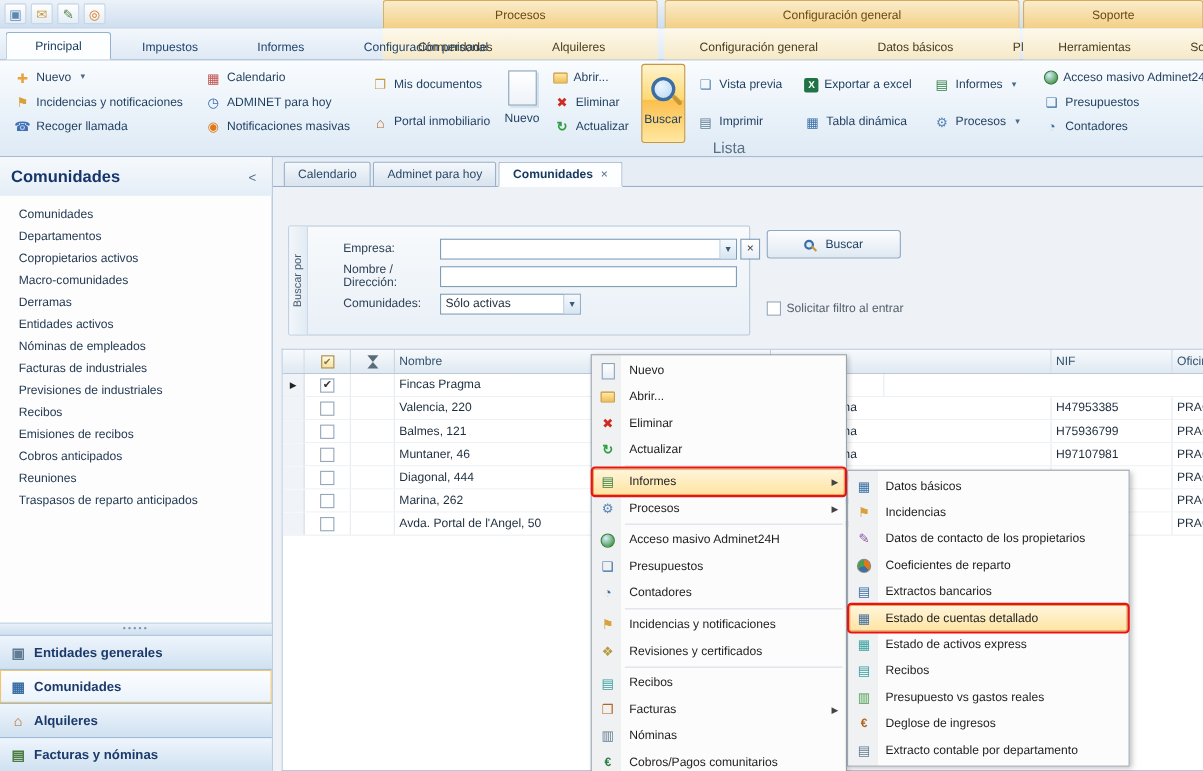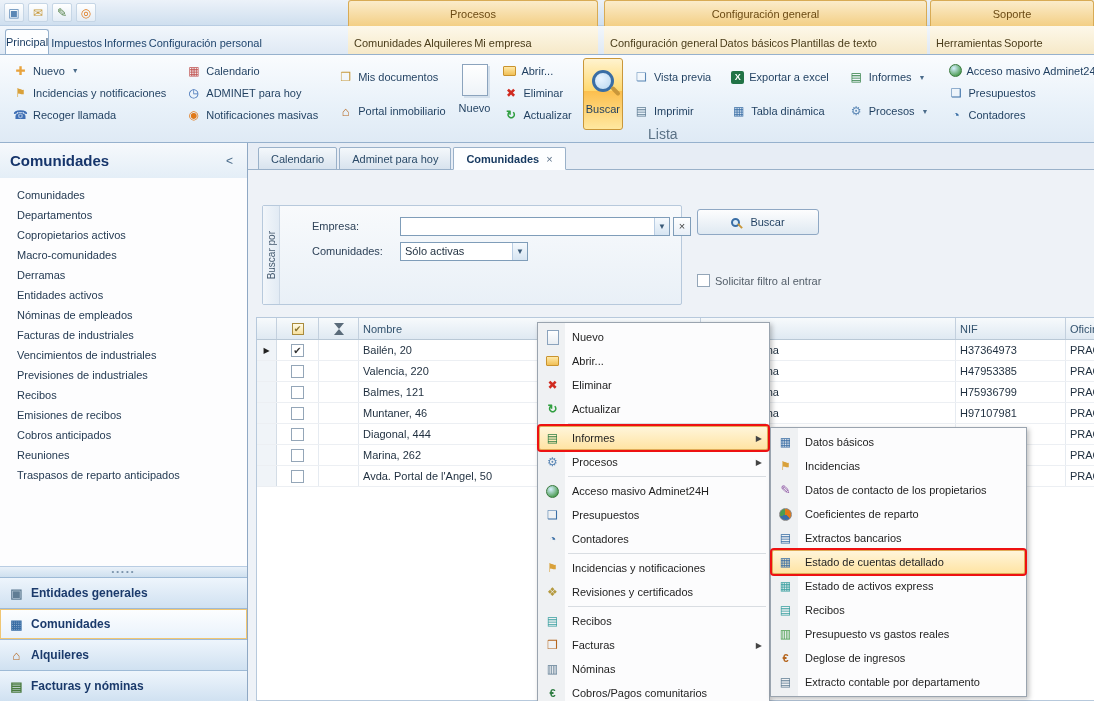--- a/index.html
+++ b/index.html
@@ -18,21 +18,21 @@
     background:linear-gradient(#fbeccb,#f3cf85); border:1px solid #d8ab55; border-bottom:none;
     border-radius:3px 3px 0 0; color:#6b4a14; }
   .z0 { left:348px; width:250px; } .z1 { left:604px; width:323px; } .z2 { left:930px; width:164px; }
 
   #tab-row { position:absolute; left:0; top:26px; width:100%; height:29px;
     background:linear-gradient(#f2f7fc,#dfe9f4); border-bottom:1px solid #96b1cd; }
   .ctx-tabs { position:absolute; top:0; height:28px; display:flex; align-items:flex-end; padding:0 6px; gap:2px;
     background:linear-gradient(#fdf8ea,#f6e9c8); }
   #ctx-tabs-0 { left:348px; width:250px; } #ctx-tabs-1 { left:604px; width:323px; } #ctx-tabs-2 { left:930px; width:164px; }
   #main-tabs { position:absolute; left:5px; top:0; height:28px; display:flex; align-items:flex-end; gap:2px; }
-  .tab { display:flex; align-items:center; height:23px; padding:0 0; border-radius:3px 3px 0 0;
+  .tab { display:flex; align-items:center; height:23px; padding:0 26px; border-radius:3px 3px 0 0;
     color:#21466e; white-space:nowrap; cursor:default; }
   .tab.active { background:#fdfeff; border:1px solid #96b1cd; border-bottom:none; height:25px; color:#15385f; }
   .tab.ctx { color:#4a3c1a; }
 
   
   #ribbon { position:absolute; left:0; top:55px; width:100%; height:88px;
     background:linear-gradient(#fafcfe,#e8f1f9 60%,#dfeaf5); border-bottom:1px solid #96b1cd;
     display:flex; align-items:stretch; padding:3px 4px 12px 4px; }
   .rsec { display:flex; flex-direction:column; padding:2px 5px; }
   .rsec.compact { justify-content:flex-start; gap:1px; }
@@ -357,21 +357,20 @@
     </div>
     <div id="sidebar-list">
         <div class="side-item">Comunidades</div>
         <div class="side-item">Departamentos</div>
         <div class="side-item">Copropietarios activos</div>
         <div class="side-item">Macro-comunidades</div>
         <div class="side-item">Derramas</div>
         <div class="side-item">Entidades activos</div>
         <div class="side-item">Nóminas de empleados</div>
         <div class="side-item">Facturas de industriales</div>
-        <div class="side-item">Vencimientos de industriales</div>
         <div class="side-item">Previsiones de industriales</div>
         <div class="side-item">Recibos</div>
         <div class="side-item">Emisiones de recibos</div>
         <div class="side-item">Cobros anticipados</div>
         <div class="side-item">Reuniones</div>
         <div class="side-item">Traspasos de reparto anticipados</div>
       </div>
     <div id="sidebar-spacer"></div>
     <div id="sidebar-splitter">
       <span>•••••</span>
@@ -416,20 +415,24 @@
           <span>Buscar por</span>
         </div>
         <div class="fp-fields">
           <div class="fp-row">
             <label>Empresa:</label>
             <div class="combo">
               <span class="combo-val"></span>
               <span class="combo-btn">▼</span>
             </div>
             <span class="clear-btn">×</span>
+          </div>
+          <div class="fp-row">
+            <label>Nombre / Dirección:</label>
+            <input class="txt" value="" style="">
           </div>
           <div class="fp-row">
             <label>Comunidades:</label>
             <div class="combo sm">
               <span class="combo-val">Sólo activas</span>
               <span class="combo-btn">▼</span>
             </div>
           </div>
         </div>
       </div>
@@ -462,21 +465,20 @@
         </div>
         <div id="grid-body">
             <div class="g-row">
               <div class="g-cell c-ind">
                 <span class="rowarrow">▶</span>
               </div>
               <div class="g-cell c-cb">
                 <span class="cb checked"></span>
               </div>
               <div class="g-cell c-ic"></div>
-              <div class="g-cell c-nombre">Bailén, 20</div>
               <div class="g-cell c-empresa">Fincas Pragma</div>
               <div class="g-cell c-nif">H37364973</div>
               <div class="g-cell c-oficina">PRAG</div>
             </div>
             <div class="g-row">
               <div class="g-cell c-ind"></div>
               <div class="g-cell c-cb">
                 <span class="cb"></span>
               </div>
               <div class="g-cell c-ic"></div>

